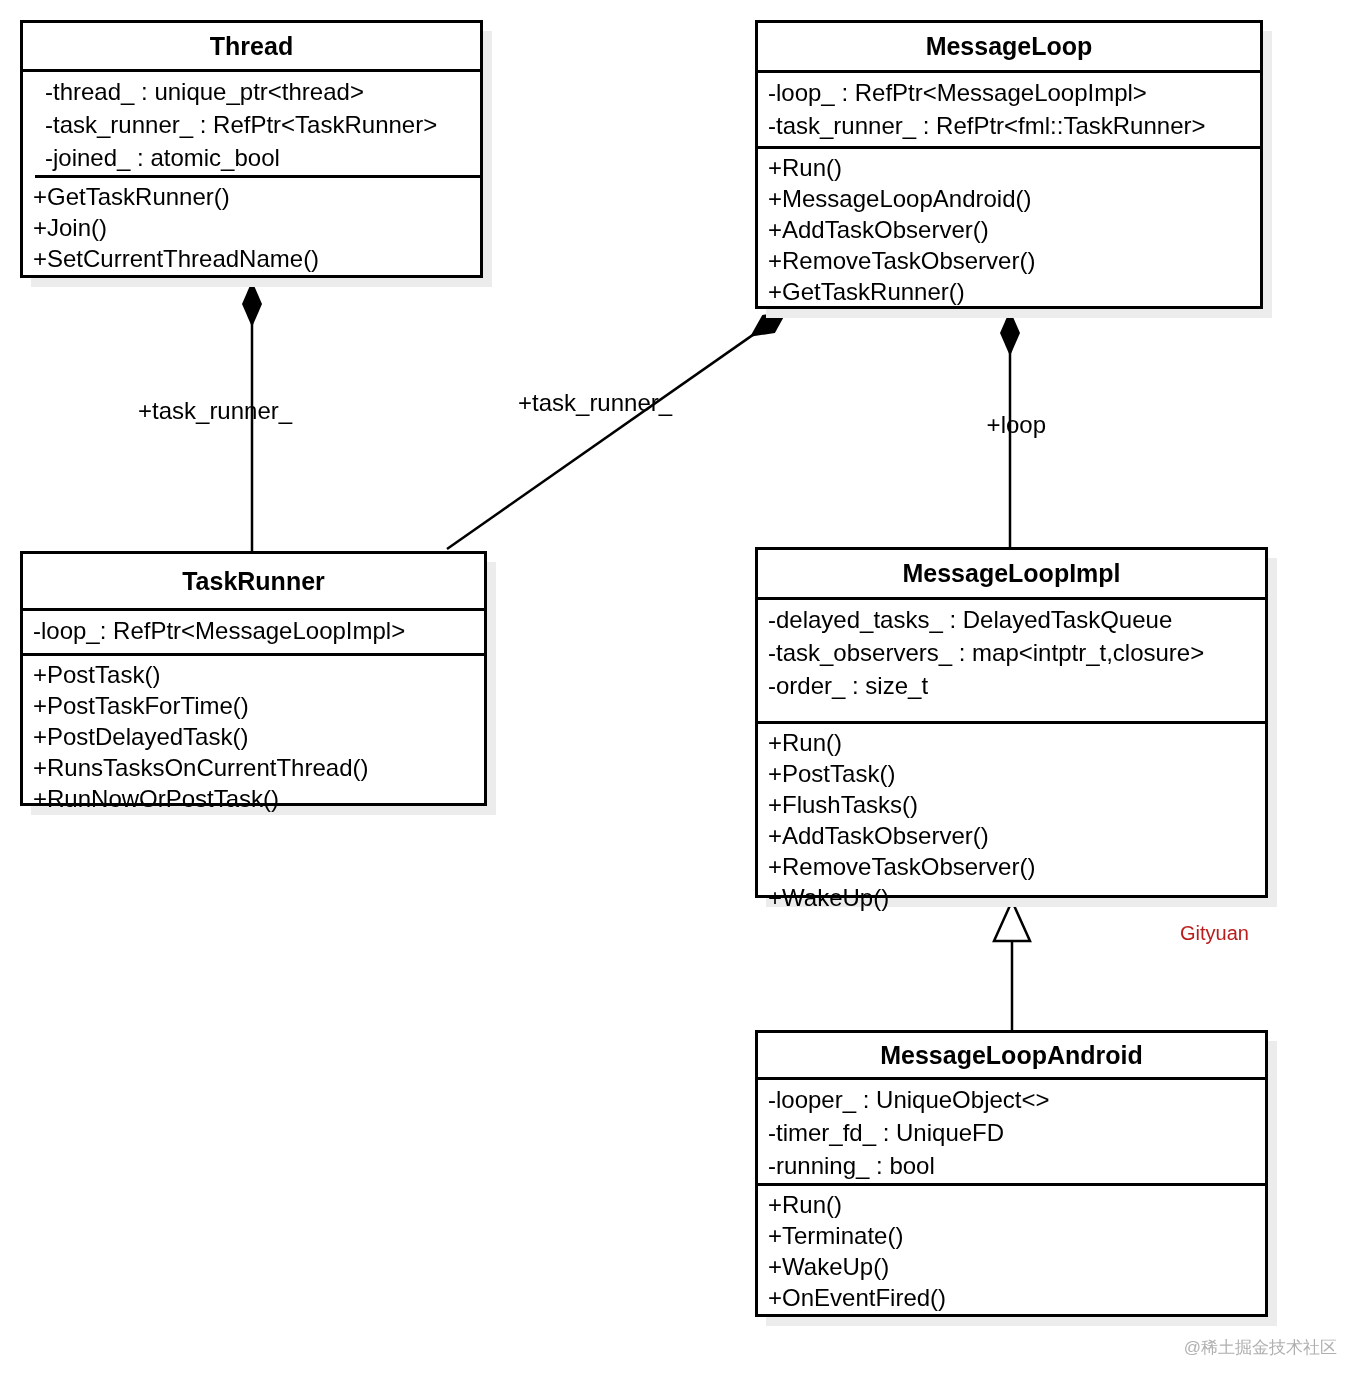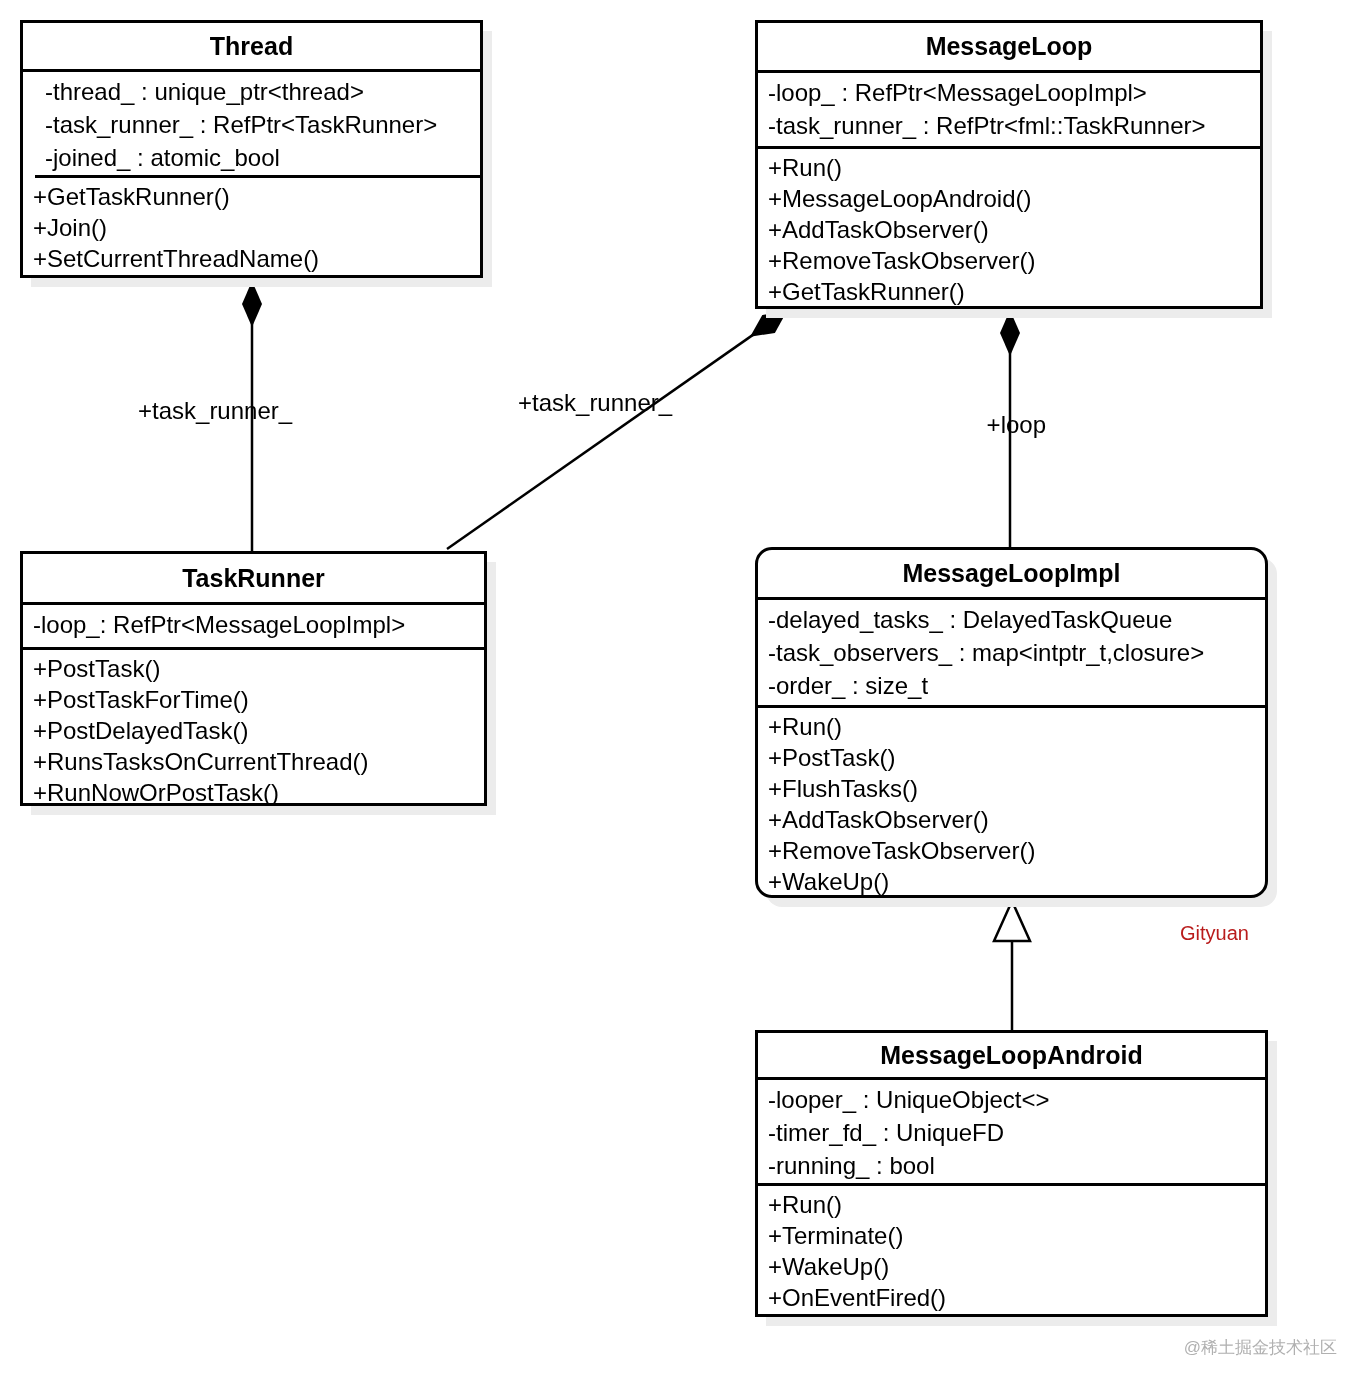--- a/index.html
+++ b/index.html
@@ -24,26 +24,26 @@
   
   #box-thread{left:20px;top:20px;width:463px;height:258px;}
   #box-thread .uml-title{height:49px;}
   #box-thread .uml-attrs{height:106px;margin-left:12px;}
 
   #box-message-loop{left:755px;top:20px;width:508px;height:289px;}
   #box-message-loop .uml-title{height:50px;}
   #box-message-loop .uml-attrs{height:76px;}
 
   #box-task-runner{left:20px;top:551px;width:467px;height:255px;}
-  #box-task-runner .uml-title{height:51px;}
+  #box-task-runner .uml-title{height:57px;}
   #box-task-runner .uml-attrs{height:45px;}
 
-  #box-message-loop-impl{left:755px;top:547px;width:513px;height:351px;border-radius:17px;}
+  #box-message-loop-impl{left:755px;top:547px;width:513px;height:351px;}
   #box-message-loop-impl .uml-title{height:50px;}
-  #box-message-loop-impl .uml-attrs{height:108px;}
+  #box-message-loop-impl .uml-attrs{height:124px;}
 
   #box-message-loop-android{left:755px;top:1030px;width:513px;height:287px;}
   #box-message-loop-android .uml-title{height:47px;}
   #box-message-loop-android .uml-attrs{height:106px;}
 
   .rel-label{position:absolute;font-size:24px;white-space:nowrap;}
   #label-task-runner-thread{left:138px;top:397px;}
   #label-task-runner-messageloop{left:518px;top:389px;}
   #label-loop{left:896px;top:411px;width:150px;text-align:right;}
 

